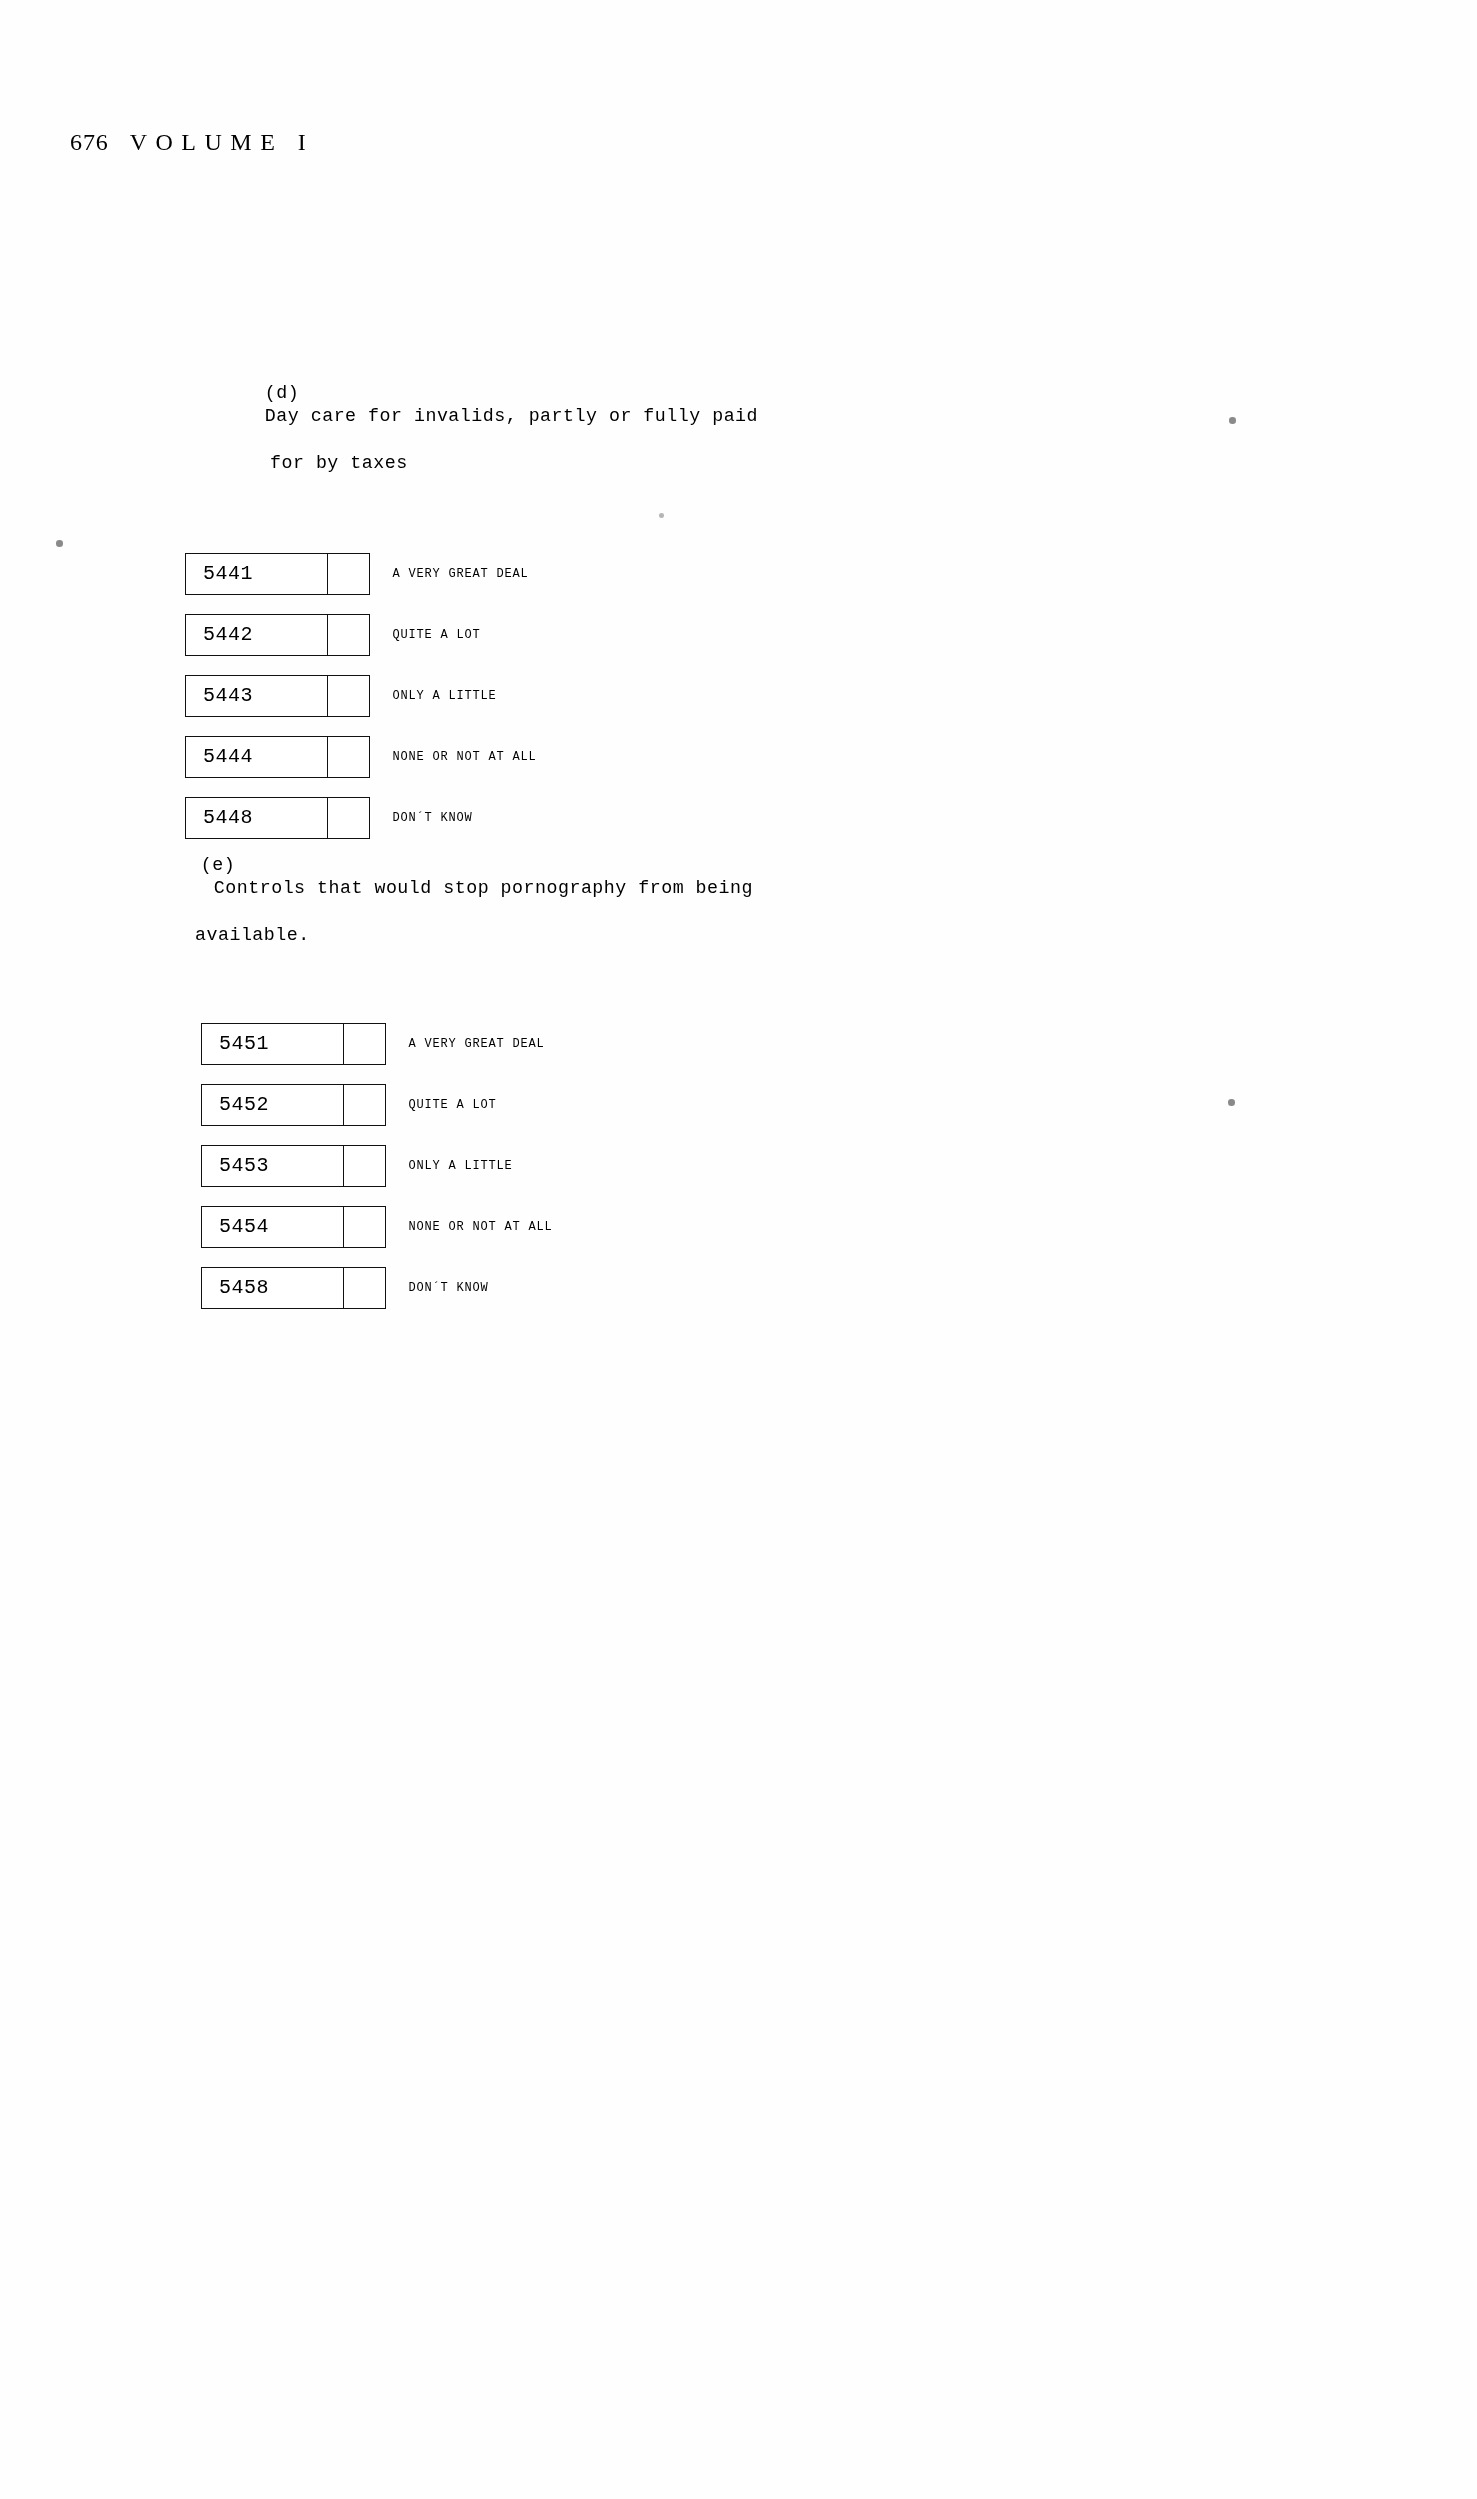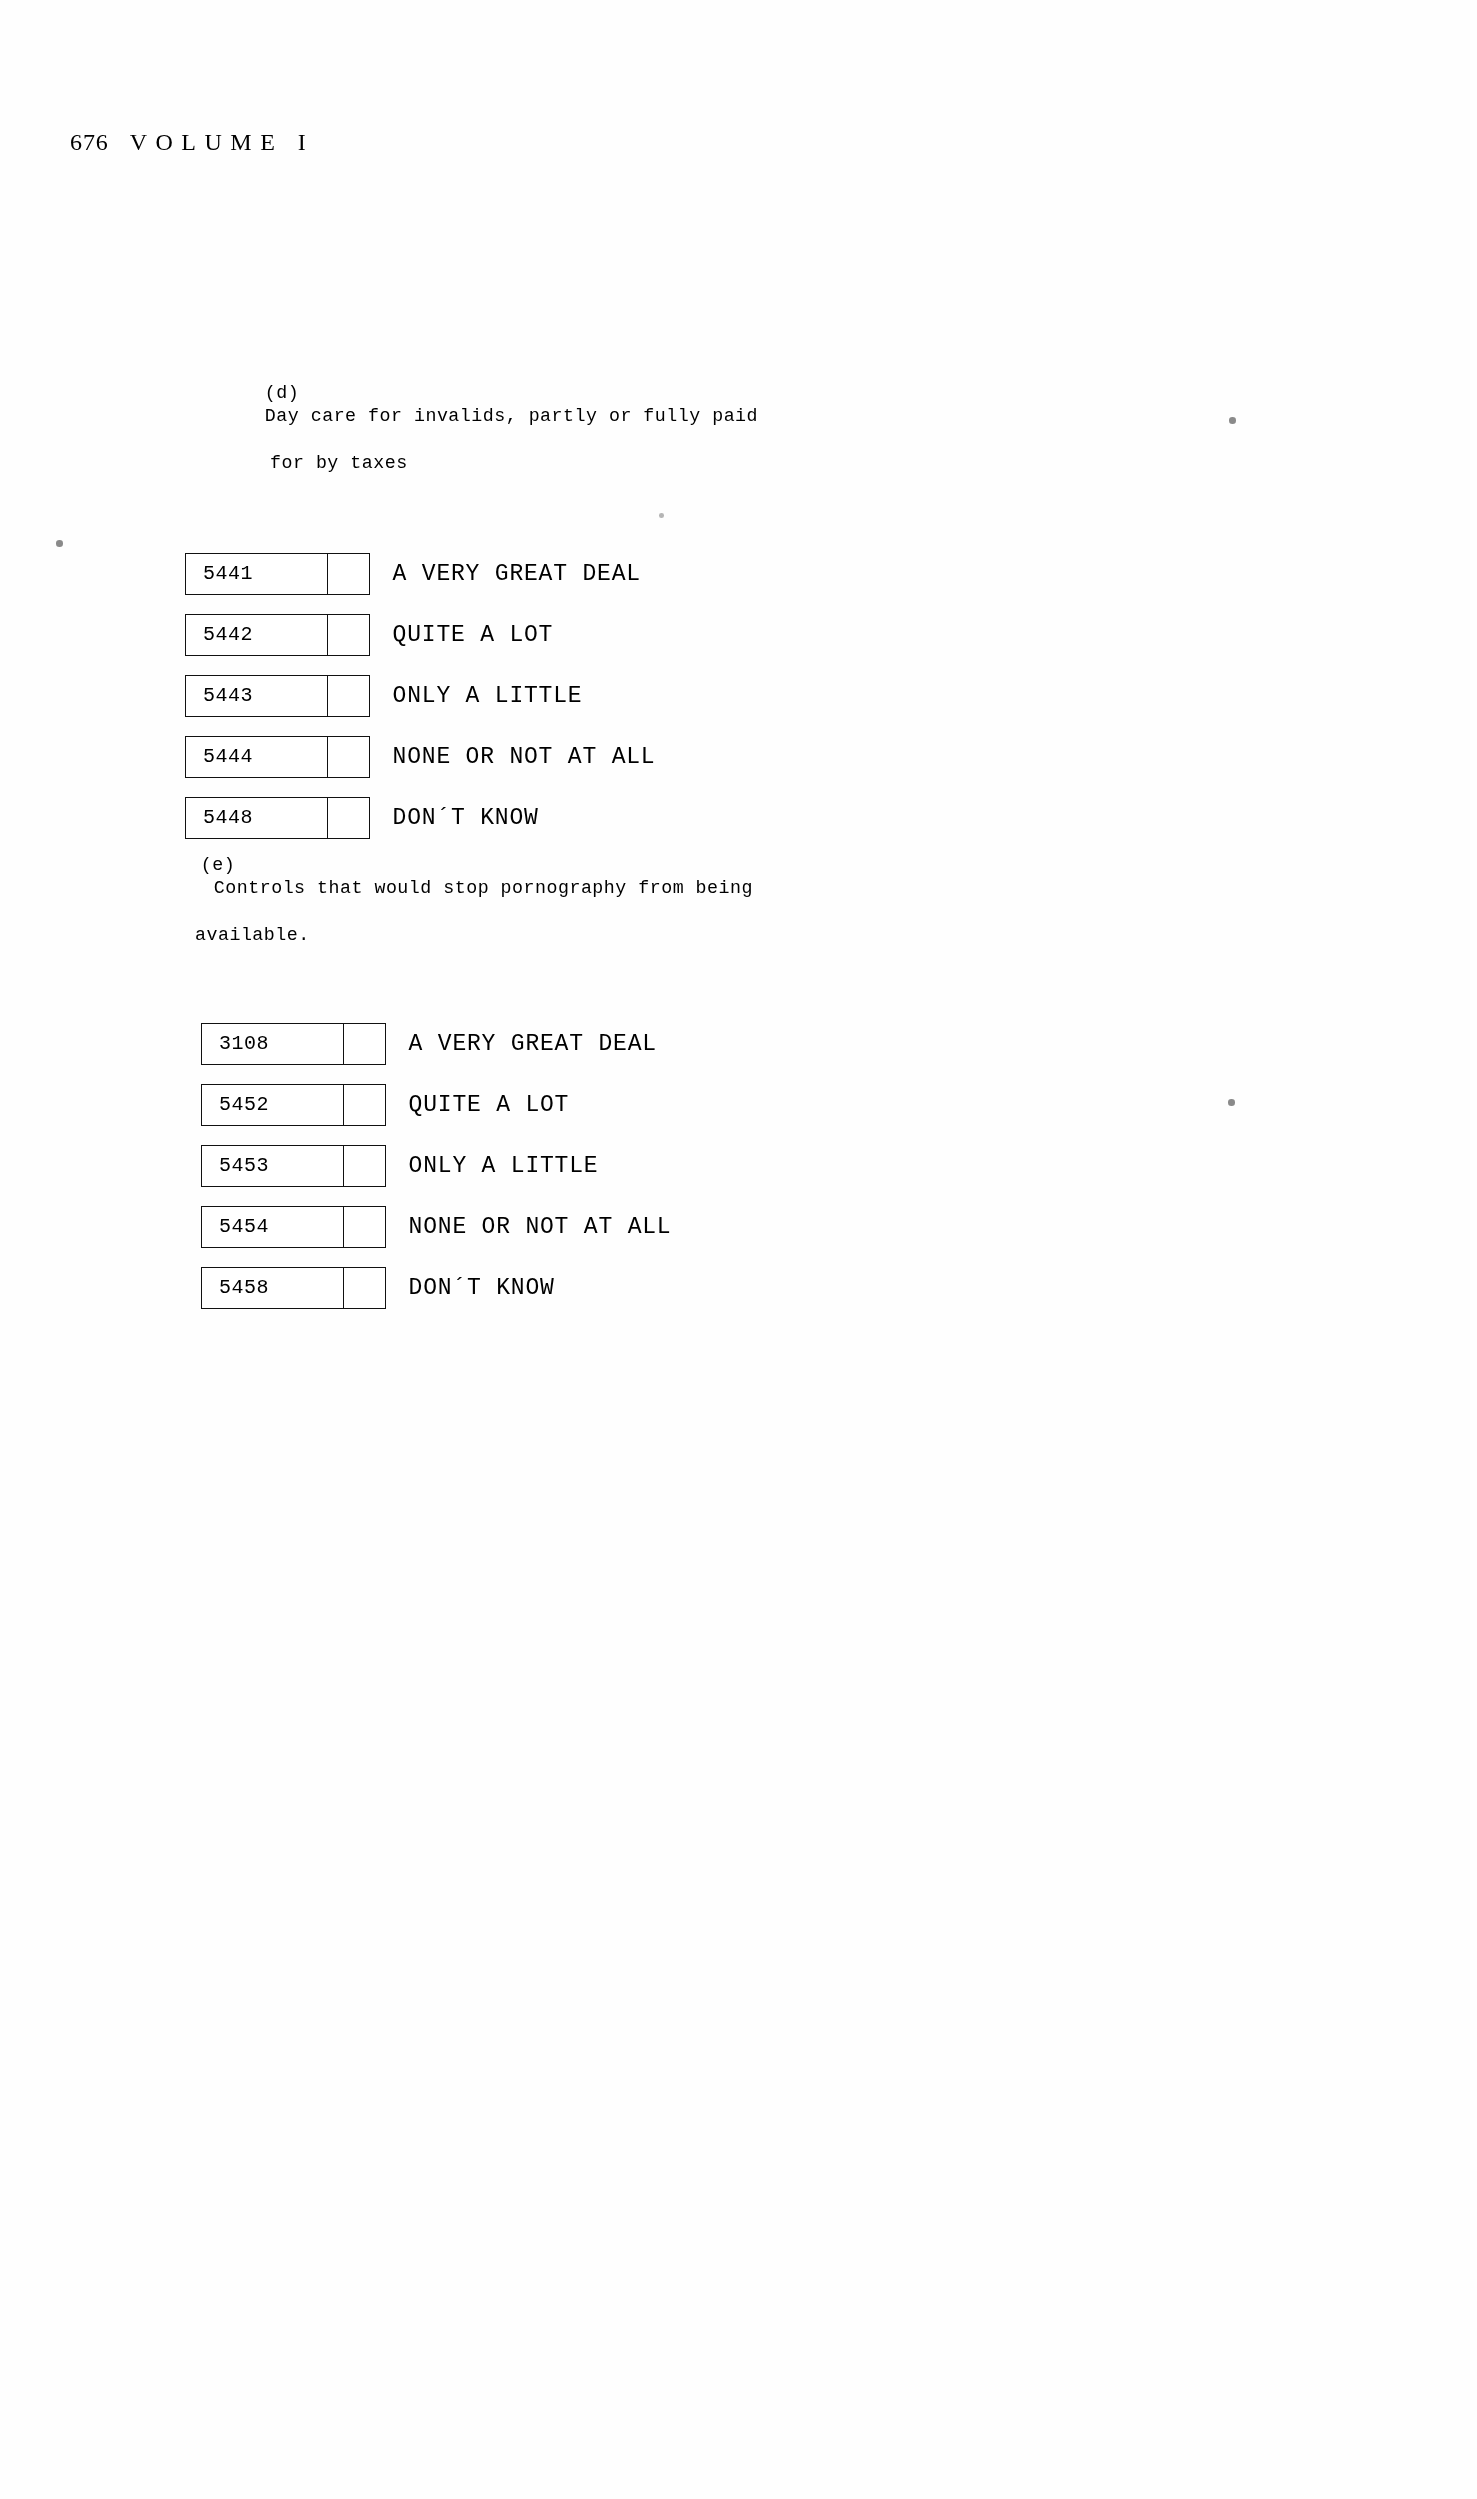--- a/index.html
+++ b/index.html
@@ -106,21 +106,21 @@
   .check-box {
     width: 42px;
     height: 42px;
     border: 1.9px solid #111;
     border-left: none;
     box-sizing: border-box;
     background: #fff;
   }
   .option-label {
     font-family: "Liberation Mono", monospace;
-    font-size: 23px;
+    font-size: 12px;
     letter-spacing: 0.8px;
     white-space: pre;
     margin-left: 22.6px;
     line-height: 42px;
   }
 
   
   .folio-bottom {
     position: absolute;
     left: 0;
@@ -203,21 +203,21 @@
   <div class="question-block" id="block-e">
     <div class="q-heading">
       <span class="q-label">(e)</span>
       <span class="q-text">Controls that would stop pornography from being</span>
       <span class="line2">available.</span>
     </div>
     <div class="options">
 
       <div class="option-row">
         <div class="code-box">
-          <span class="code">3108</span>
+          <span class="code">5451</span>
         </div>
         <div class="check-box"></div>
         <div class="option-label">A VERY GREAT DEAL</div>
       </div>
 
       <div class="option-row">
         <div class="code-box">
           <span class="code">5452</span>
         </div>
         <div class="check-box"></div>

